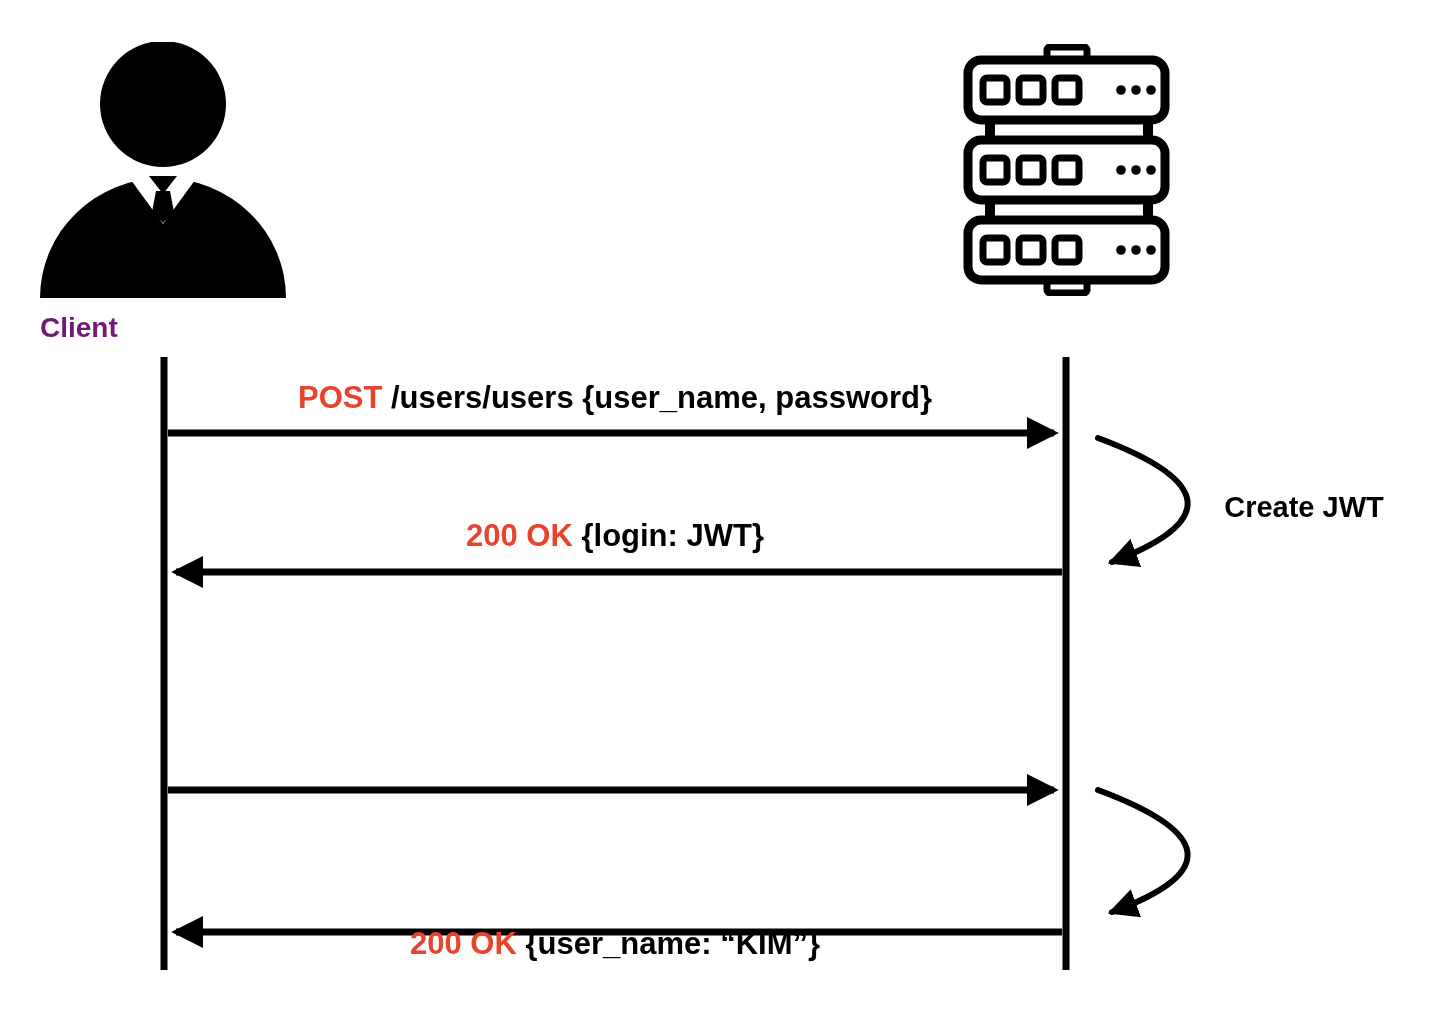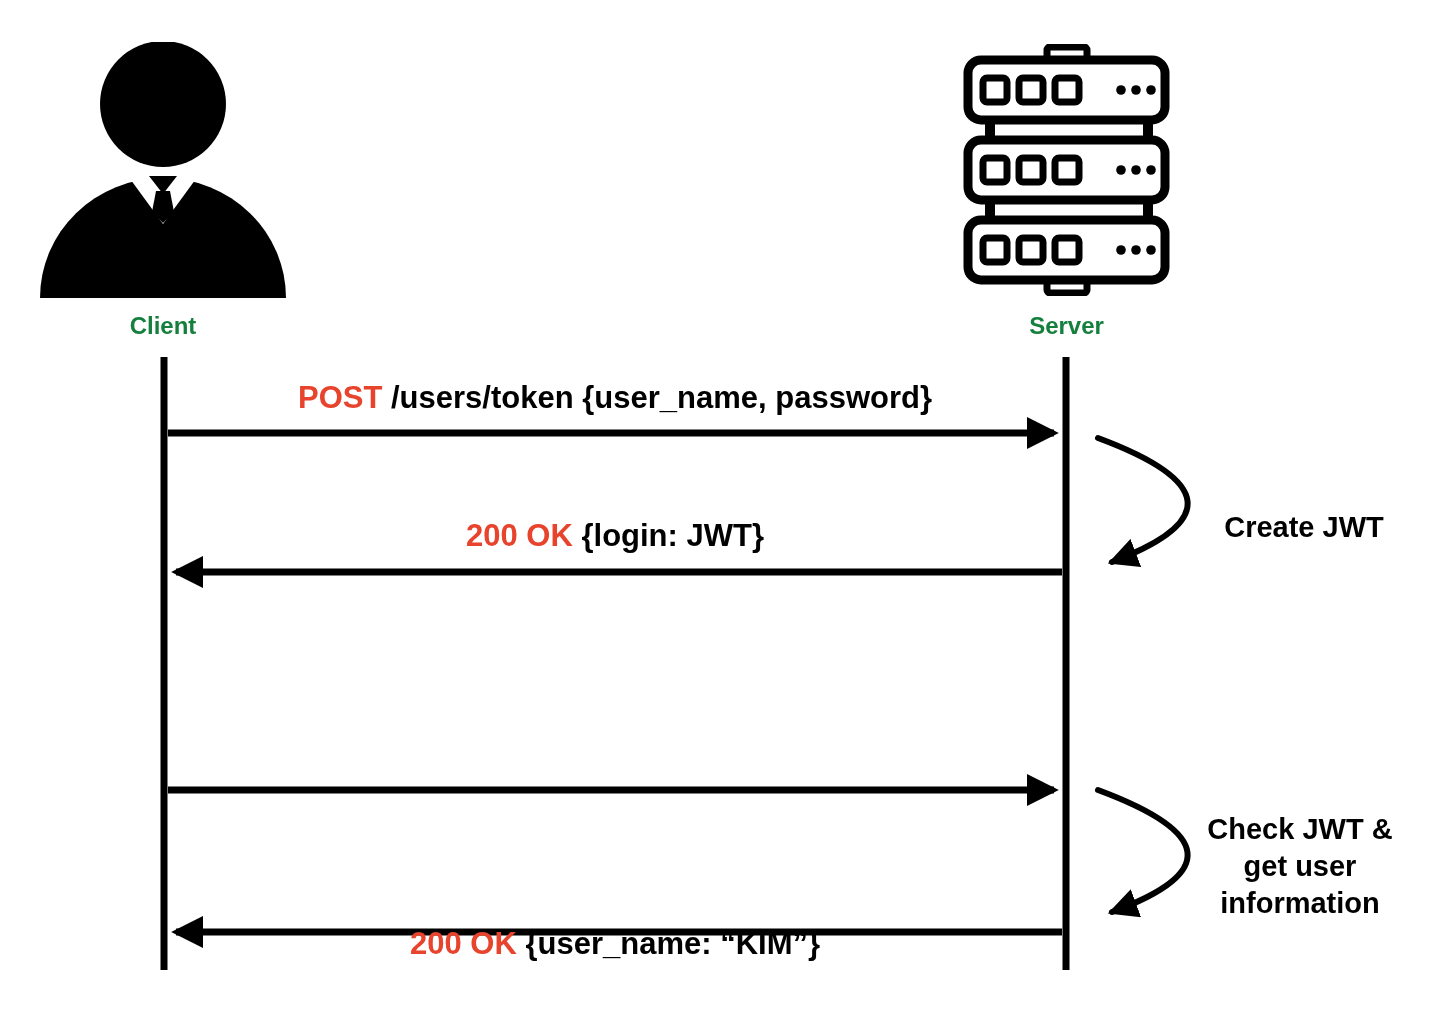--- a/index.html
+++ b/index.html
@@ -13,44 +13,42 @@
   }
   .layer {
     position: absolute;
     left: 0; top: 0;
     width: 1438px; height: 1018px;
   }
   .actor-icon { position: absolute; }
   .actor-label {
     position: absolute;
     font-weight: bold;
-    font-size: 24px;
-    color: #15803d;
-    text-align: center;
+    font-size: 28px;
+    color: #701a75;
     white-space: nowrap;
   }
   .msg-label {
     position: absolute;
     left: 170px;
     width: 890px;
     text-align: center;
     font-weight: bold;
     font-size: 31px;
     color: #000;
     white-space: nowrap;
   }
   .msg-label .method { color: #E8432C; }
   .annotation {
     position: absolute;
     font-weight: bold;
     font-size: 29px;
     color: #000;
     text-align: center;
     line-height: 37px;
-    margin-top: 20px;
   }
 </style>
 </head>
 <body>
 
 <div class="canvas">
 
   <svg class="layer" viewBox="0 0 1438 1018">
     <defs>
       <marker id="ah" viewBox="0 0 10 10" refX="8.5" refY="5" markerWidth="4.6" markerHeight="4.6" orient="auto">
@@ -113,35 +111,33 @@
     <g>
       <rect x="5" y="176" width="197" height="60" rx="13" fill="#fff" stroke="#000" stroke-width="9"></rect>
       <rect x="20" y="194" width="24" height="24" rx="4" fill="#fff" stroke="#000" stroke-width="7"></rect>
       <rect x="56" y="194" width="24" height="24" rx="4" fill="#fff" stroke="#000" stroke-width="7"></rect>
       <rect x="92" y="194" width="24" height="24" rx="4" fill="#fff" stroke="#000" stroke-width="7"></rect>
       <circle cx="158" cy="206" r="4.8" fill="#000"></circle>
       <circle cx="173" cy="206" r="4.8" fill="#000"></circle>
       <circle cx="188" cy="206" r="4.8" fill="#000"></circle>
     </g>
   </svg>
-  <div class="actor-label" style="left:963px; width:207px; top:312px;">Server</div>
 
   <div class="msg-label" style="top:380px;">
     <span class="method">POST</span>
-    <span class="body">/users/token {user_name, password}</span>
+    <span class="body">/users/users {user_name, password}</span>
   </div>
 
   <div class="msg-label" style="top:518px;">
     <span class="method">200 OK</span>
     <span class="body">{login: JWT}</span>
   </div>
 
 
   <div class="msg-label" style="top:926px;">
     <span class="method">200 OK</span>
     <span class="body">{user_name: “KIM”}</span>
   </div>
 
   <div class="annotation" style="left:1198px; top:489px; width:212px;">Create JWT</div>
 
-  <div class="annotation" style="left:1190px; top:791px; width:220px;">Check JWT &amp; get user information</div>
 
 </div>
 
 </body></html>

